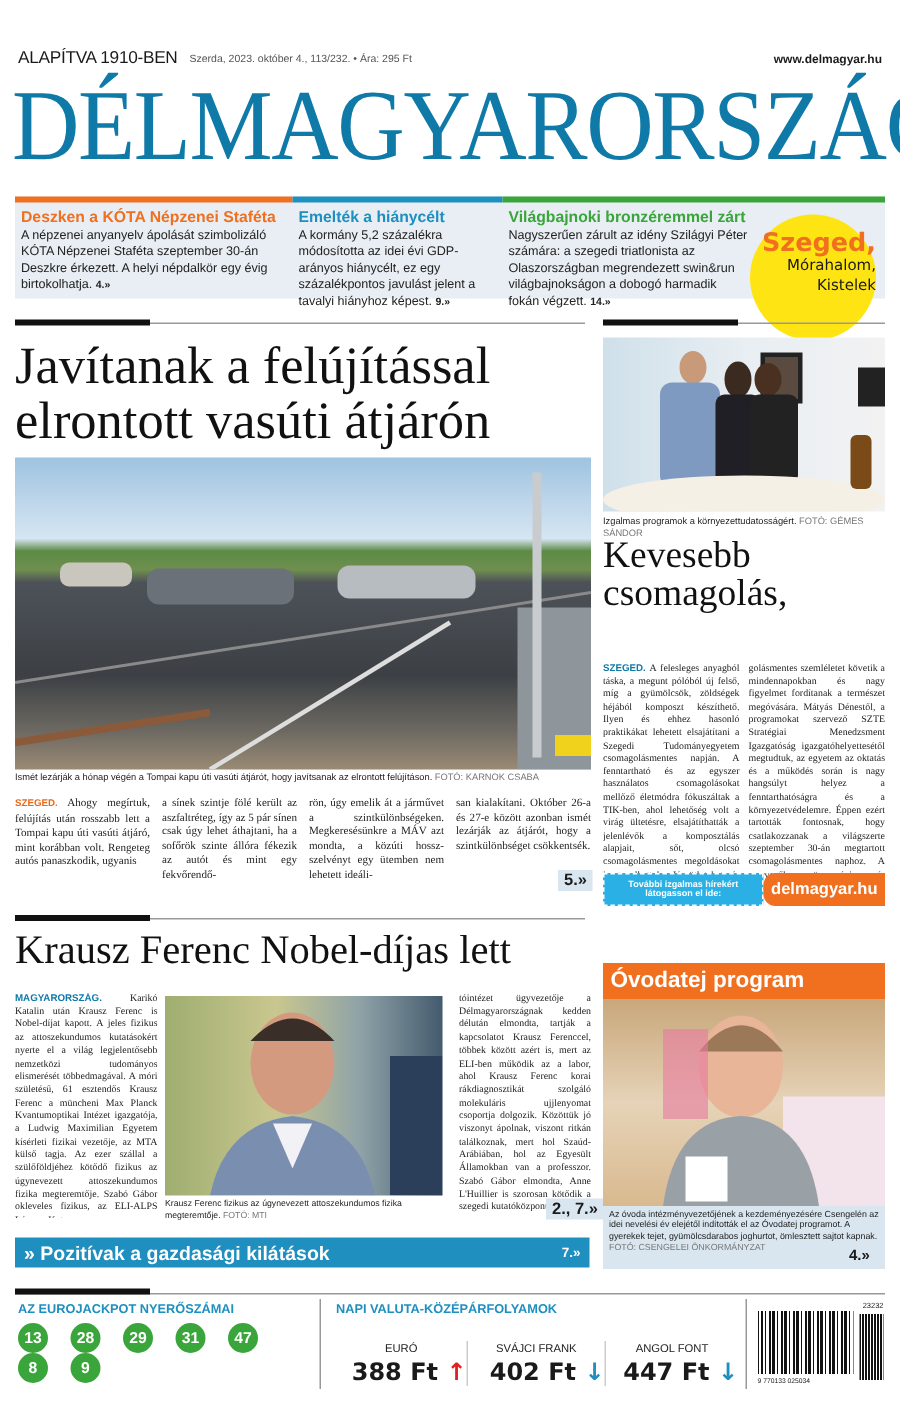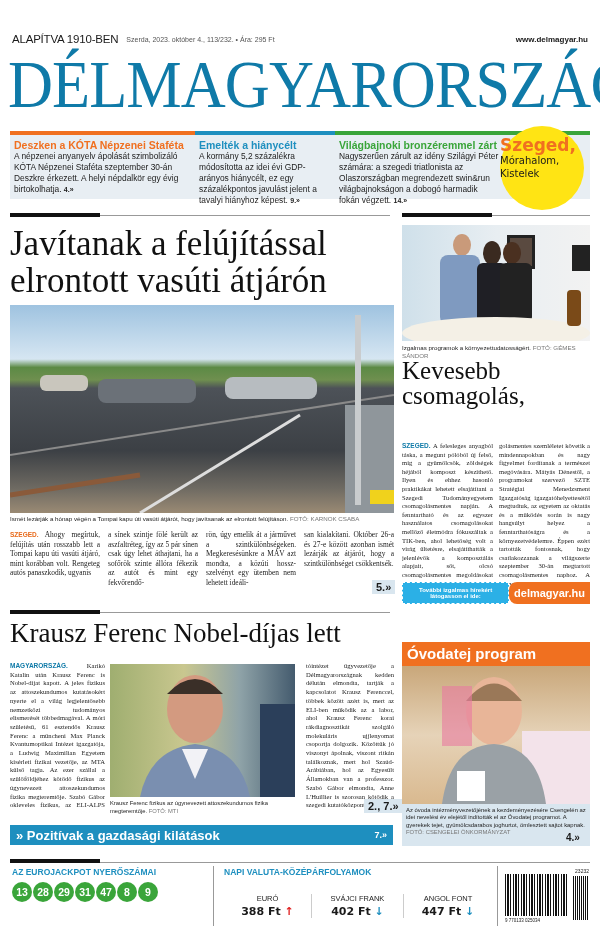--- a/index.html
+++ b/index.html
@@ -9,38 +9,38 @@
 .founded{font-weight:normal;font-size:11.5px;letter-spacing:-0.2px}
 .dateinfo{font-size:7px;color:#555;margin-left:8px}
 .site{margin-left:auto;font-size:8px;font-weight:bold}
 .masthead{left:8px;top:50px;width:585px;font-family:"Liberation Serif",serif;font-size:67px;color:#0f7aa8;letter-spacing:-1px;line-height:68px;transform:scaleX(0.93);transform-origin:left;white-space:nowrap;font-weight:normal}
 .teasers{left:10px;top:131px;width:580px;height:68px;background:#e8eef3;display:flex}
 .teaser{position:relative;padding:4px 4px 0 4px}
 .teaser .bar{position:absolute;left:0;top:0;height:4px;width:100%}
 .teaser h3{font-size:10.5px;font-weight:bold;margin-top:4px;line-height:12px}
 .teaser p{font-size:8.4px;line-height:11px;color:#222}
 .teaser .pg{font-weight:bold;font-size:7px}
-.badge{left:500px;top:126px;width:84px;height:84px;border-radius:50%;background:#ffe414;text-align:left;padding-top:10px}
+.badge{left:500px;top:143px;width:84px;height:84px;border-radius:50%;background:#ffe414;text-align:right;padding-top:10px}
 .badge .b1{color:#f07020;font-weight:bold;font-size:17px;font-family:"DejaVu Sans",sans-serif;line-height:18px}
 .badge .b2{font-size:10px;font-weight:normal;font-family:"DejaVu Sans",sans-serif;line-height:13px}
 .rule{height:1px;background:#999}
 .rulebold{height:4px;background:#111}
 .headline{font-family:"Liberation Serif",serif;color:#111;line-height:1}
 .photo{overflow:hidden}
 .cap{font-size:6.2px;color:#222;line-height:8px}
 .cap .fc{color:#777}
 .bodytext{font-family:"Liberation Serif",serif;font-size:7.4px;line-height:9.5px;color:#222;text-align:justify}
 .lead{color:#e86a1a;font-family:"Liberation Sans",sans-serif;font-weight:bold;font-size:6.5px}
 .leadblue{color:#0f7aa8;font-family:"Liberation Sans",sans-serif;font-weight:bold;font-size:6.5px}
 .pgbox{background:#d9e6ef;font-weight:bold;font-family:"Liberation Sans",sans-serif;font-size:11px;padding:1px 4px}
 .bluebar{left:10px;top:825px;width:383px;height:20px;background:#1e8fbf;color:#fff;font-weight:bold;font-size:13px;display:flex;align-items:center;padding:0 6px}
 .bluebar .pg{margin-left:auto;font-size:9px}
-.ball{display:inline-block;width:20px;height:20px;border-radius:50%;background:#3aa53a;color:#fff;font-weight:bold;font-size:10.5px;text-align:center;line-height:20px;margin-right:1px}
+.ball{display:inline-block;width:20px;height:20px;border-radius:50%;background:#3aa53a;color:#fff;font-weight:bold;font-size:10.5px;text-align:center;line-height:20px;margin-right:15px}
 .fxlabel{font-size:7.5px;color:#222;text-align:center}
-.fxval{font-size:11px;font-weight:bold;text-align:center;font-family:"DejaVu Sans",sans-serif;margin-top:2px}
+.fxval{font-size:16px;font-weight:bold;text-align:right;font-family:"DejaVu Sans",sans-serif;margin-top:2px}
 .up{color:#e02020}.down{color:#1e8fbf}
 </style>
 </head>
 <body>
 
 <div class="abs topline">
   <span class="founded">ALAPÍTVA 1910-BEN</span>
   <span class="dateinfo">Szerda, 2023. október 4., 113/232. • Ára: 295 Ft</span>
   <span class="site">www.delmagyar.hu</span>
 </div>

